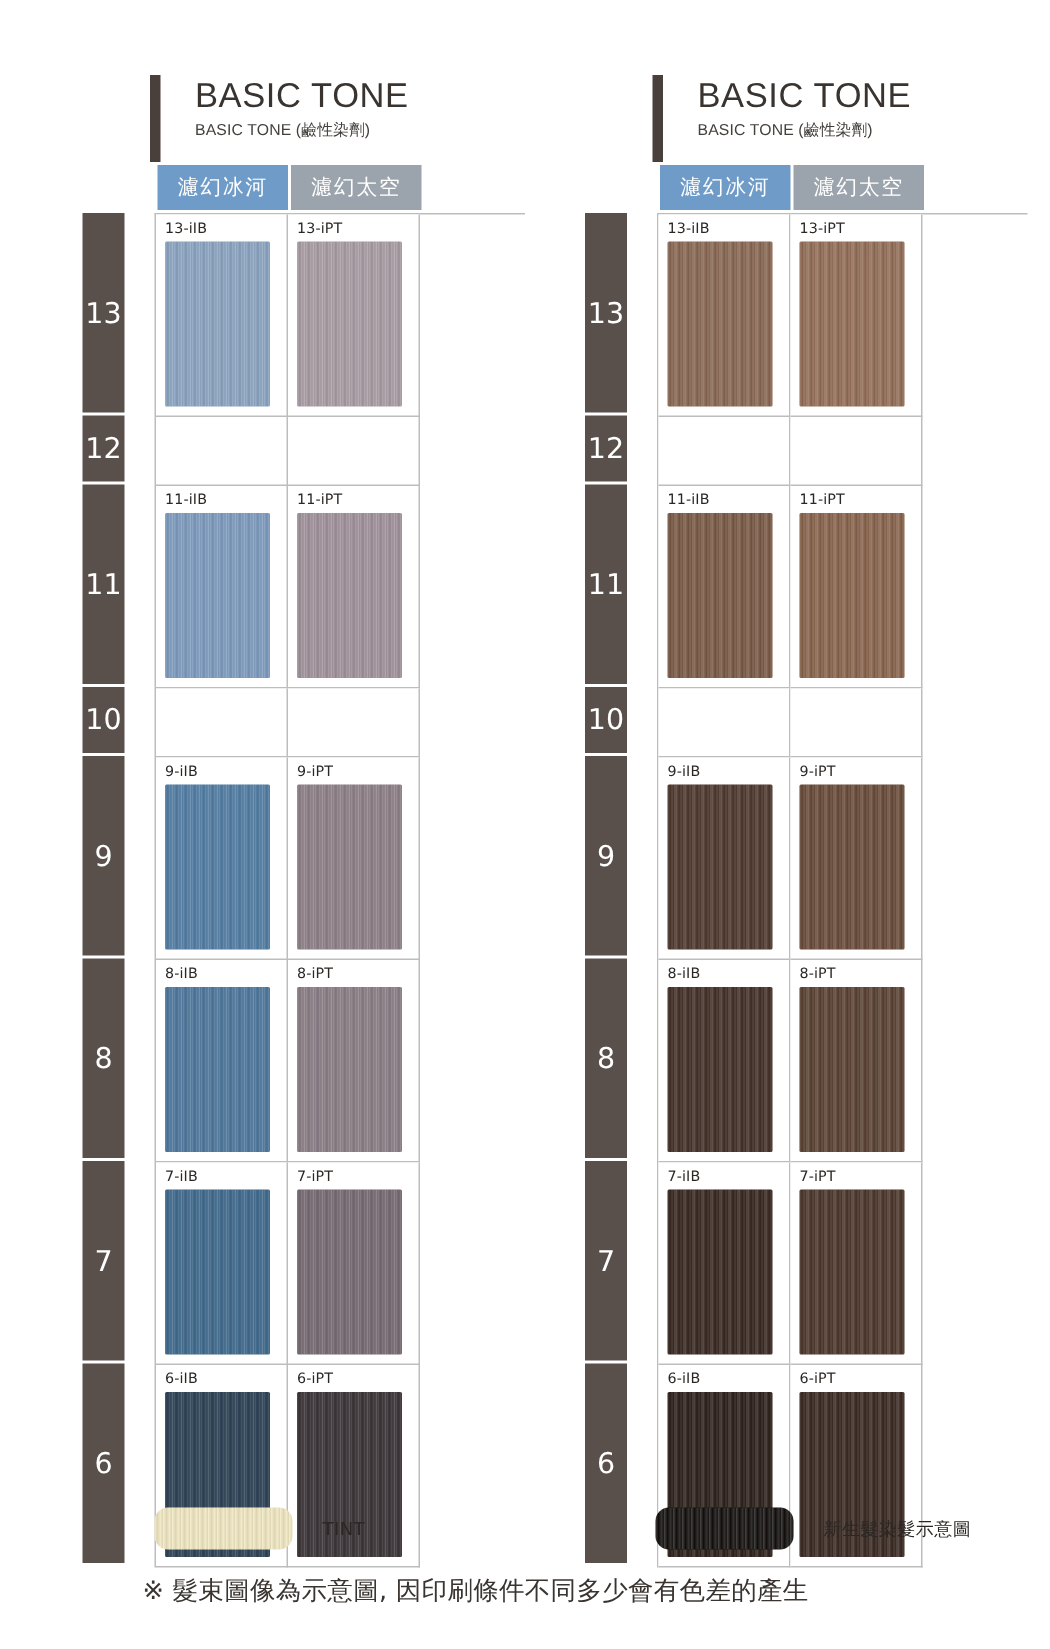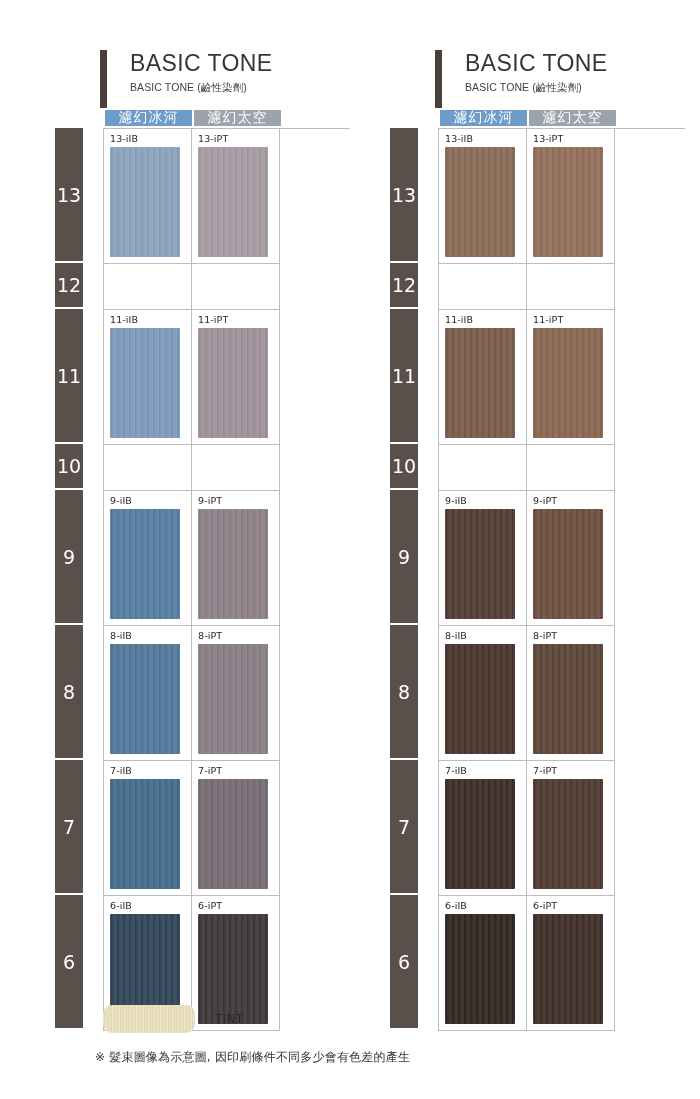--- a/index.html
+++ b/index.html
@@ -62,21 +62,21 @@
   }
 
   
   .tabs {
     display: flex;
     margin-left: 50px;
     gap: 2px;
   }
   .tab {
     width: 87px;
-    height: 16px;
+    height: 30px;
     display: flex;
     align-items: center;
     justify-content: center;
     color: #ffffff;
     font-size: 14px;
     letter-spacing: 1px;
     font-family: "DejaVu Sans", "Liberation Sans", sans-serif;
   }
   .tab-ib { background: #6f9bc8; }
   .tab-pt { background: #9ba4ac; }
@@ -190,21 +190,21 @@
     font-size: 12px;
     color: #2b2724;
     letter-spacing: .3px;
     font-family: "DejaVu Sans", "Liberation Sans", sans-serif;
   }
 
   .footnote {
     position: absolute;
     left: 95px;
     top: 1049px;
-    font-size: 12px;
+    font-size: 17px;
     color: #3a3430;
     letter-spacing: .2px;
     font-family: "DejaVu Sans", "Liberation Sans", sans-serif;
     white-space: nowrap;
   }
 </style>
 </head>
 <body>
 
 <div class="page">
@@ -395,15 +395,19 @@
           </div>
         </div>
       </div>
     </div>
 
   <div class="legend legend-tint">
     <div class="legend-swatch" style="background: rgb(239, 230, 192);"></div>
     <div class="legend-label">TINT</div>
   </div>
 
+  <div class="legend legend-new">
+    <div class="legend-swatch" style="background: rgb(18, 15, 13);"></div>
+    <div class="legend-label">新生髮染髮示意圖</div>
+  </div>
 
   <div class="footnote">※ 髮束圖像為示意圖, 因印刷條件不同多少會有色差的產生</div>
 </div>
 
 </body></html>

